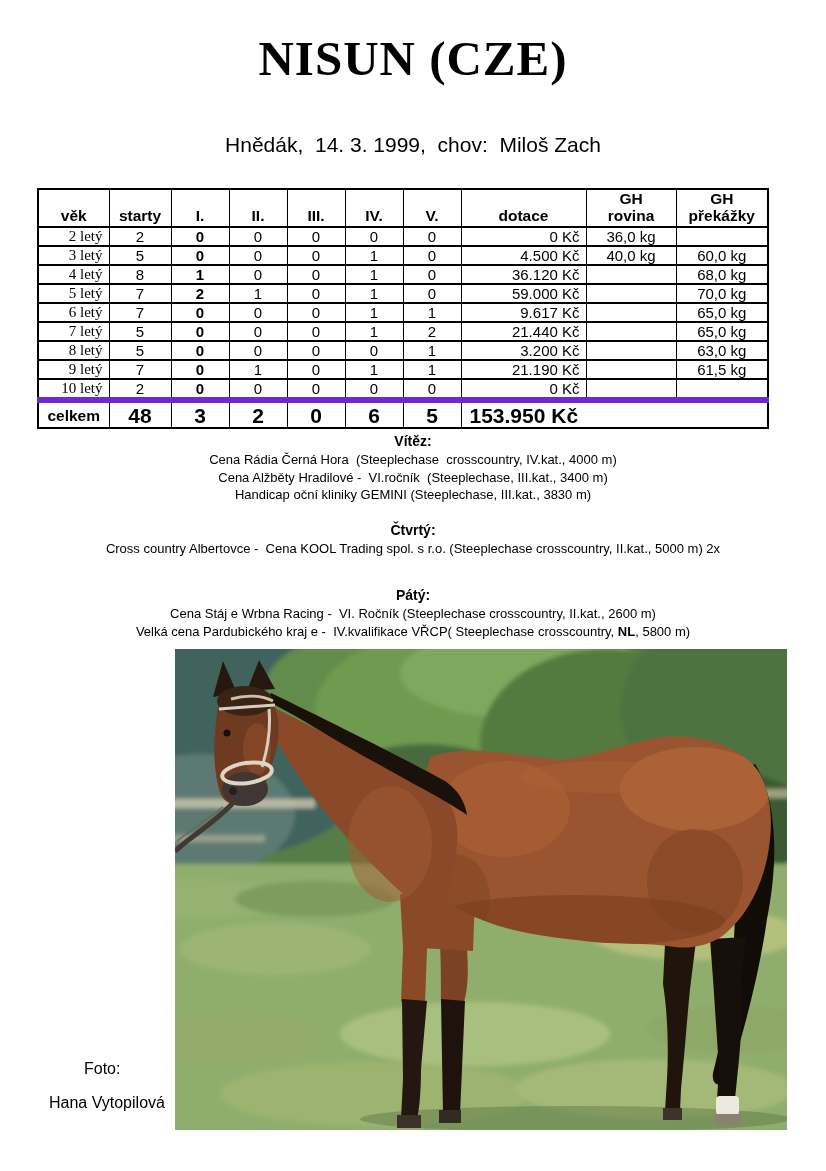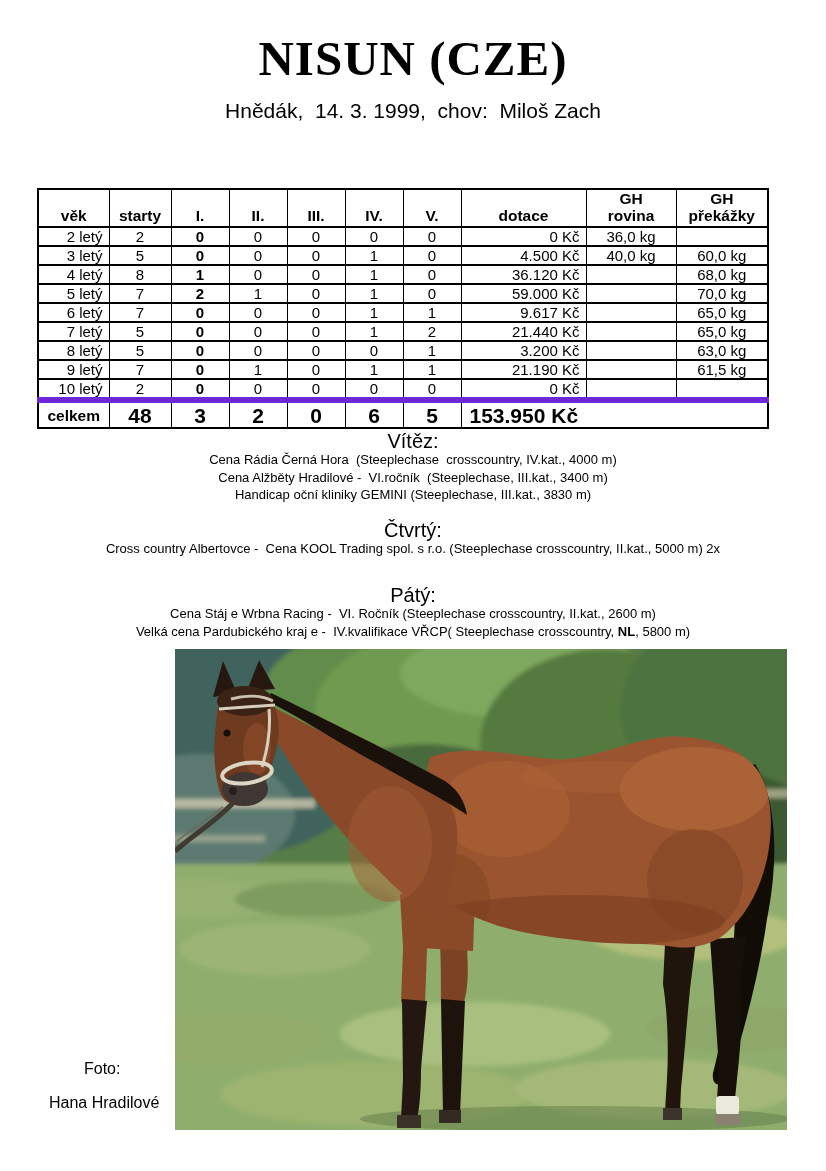--- a/index.html
+++ b/index.html
@@ -7,21 +7,21 @@
   .page {
     position:relative; width:794px; height:1171px; background:#ffffff;
     font-family:"Liberation Sans", sans-serif; color:#000; overflow:hidden;border-radius:27px;
   }
   .title {
     position:absolute; top:30px; left:0; width:826px; text-align:center;
     font-family:"Liberation Serif", serif; font-weight:bold; font-size:49px;
     letter-spacing:1px;
   }
   .sub1 {
-    position:absolute; top:99px; left:0; width:826px; text-align:center;
+    position:absolute; top:133px; left:0; width:826px; text-align:center;
     font-size:21px; white-space:pre-wrap;
   }
   .sub2 {
     position:absolute; top:143px; left:0; width:826px; text-align:center;
     font-size:19.5px; white-space:pre-wrap;
   }
   table.results {
     position:absolute; left:37px; top:188px; width:730px;
     border-collapse:collapse; table-layout:fixed;
     font-size:15px;
@@ -29,31 +29,31 @@
   table.results th, table.results td {
     border-left:1px solid #000; border-right:1px solid #000;
     border-top:2px solid #000; border-bottom:2px solid #000;
     padding:0 6px; height:19px; line-height:17px; overflow:hidden;
   }
   table.results { border:2px solid #000; }
   table.results th {
     vertical-align:bottom; text-align:center; font-weight:bold;
     height:37px; padding-bottom:2px; font-size:15.5px;
   }
-  td.c-vek { text-align:right; }
+  td.c-vek { text-align:right;font-family:Liberation Serif, serif; }
   td.c-num { text-align:center; }
   table.results td:nth-child(3) { font-weight:bold; }  
   td.c-dotace { text-align:right; }
   td.c-gh { text-align:center; }
   tr.totals td { height:28px; font-weight:bold; border-top:6px solid #6d28d9; }
   tr.totals .t-label { text-align:center; font-size:15.5px; }
   tr.totals .t-num { text-align:center; font-size:21px; }
   tr.totals .t-dotace { text-align:left; font-size:21px; padding-left:8px; }
   .section { position:absolute; left:0; width:826px; text-align:center; }
-  .sec-head { font-weight:normal; font-size:20px; line-height:19px; }
+  .sec-head { font-weight:bold; font-size:14px; line-height:19px; }
   .sec-line { font-size:13px; line-height:17.5px; white-space:pre-wrap; }
   .sec-line b { font-weight:bold; }
   #sec-vitez { top:432px; }
   #sec-ctvrty { top:521px; }
   #sec-paty { top:586px; }
   .photo {
     position:absolute; left:175px; top:649px; width:612px; height:481px;
     background:#86a468; overflow:hidden;
   }
   .photo svg { display:block; }
@@ -342,15 +342,15 @@
         <path d="M 94,60 C 96,82 92,102 87,118" stroke="#d6cfbe" stroke-width="3" fill="none"></path>
         <ellipse cx="72" cy="124" rx="25" ry="10" fill="none" stroke="#ddd6c4" stroke-width="4" transform="rotate(-8 72 124)"></ellipse>
 
         <path d="M 60,152 C 45,168 28,180 12,192 L 0,202" stroke="#3f3b31" stroke-width="5" fill="none"></path>
         <path d="M 48,158 L 2,192" stroke="#6b6450" stroke-width="2" fill="none" opacity="0.7"></path>
       </g>
     </svg>
   </div>
 
   <div class="foto-label">Foto:</div>
-  <div class="foto-name">Hana Hradilové</div>
+  <div class="foto-name">Hana Vytopilová</div>
 
 </div>
 
 </body></html>

